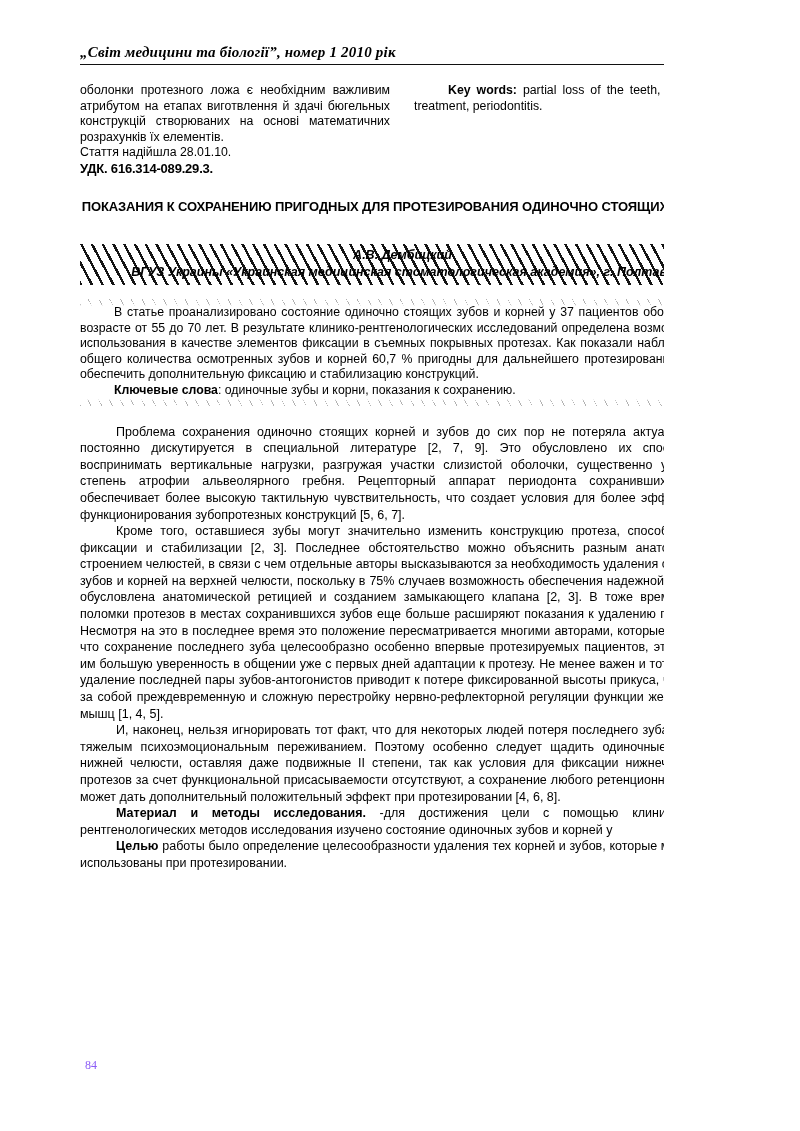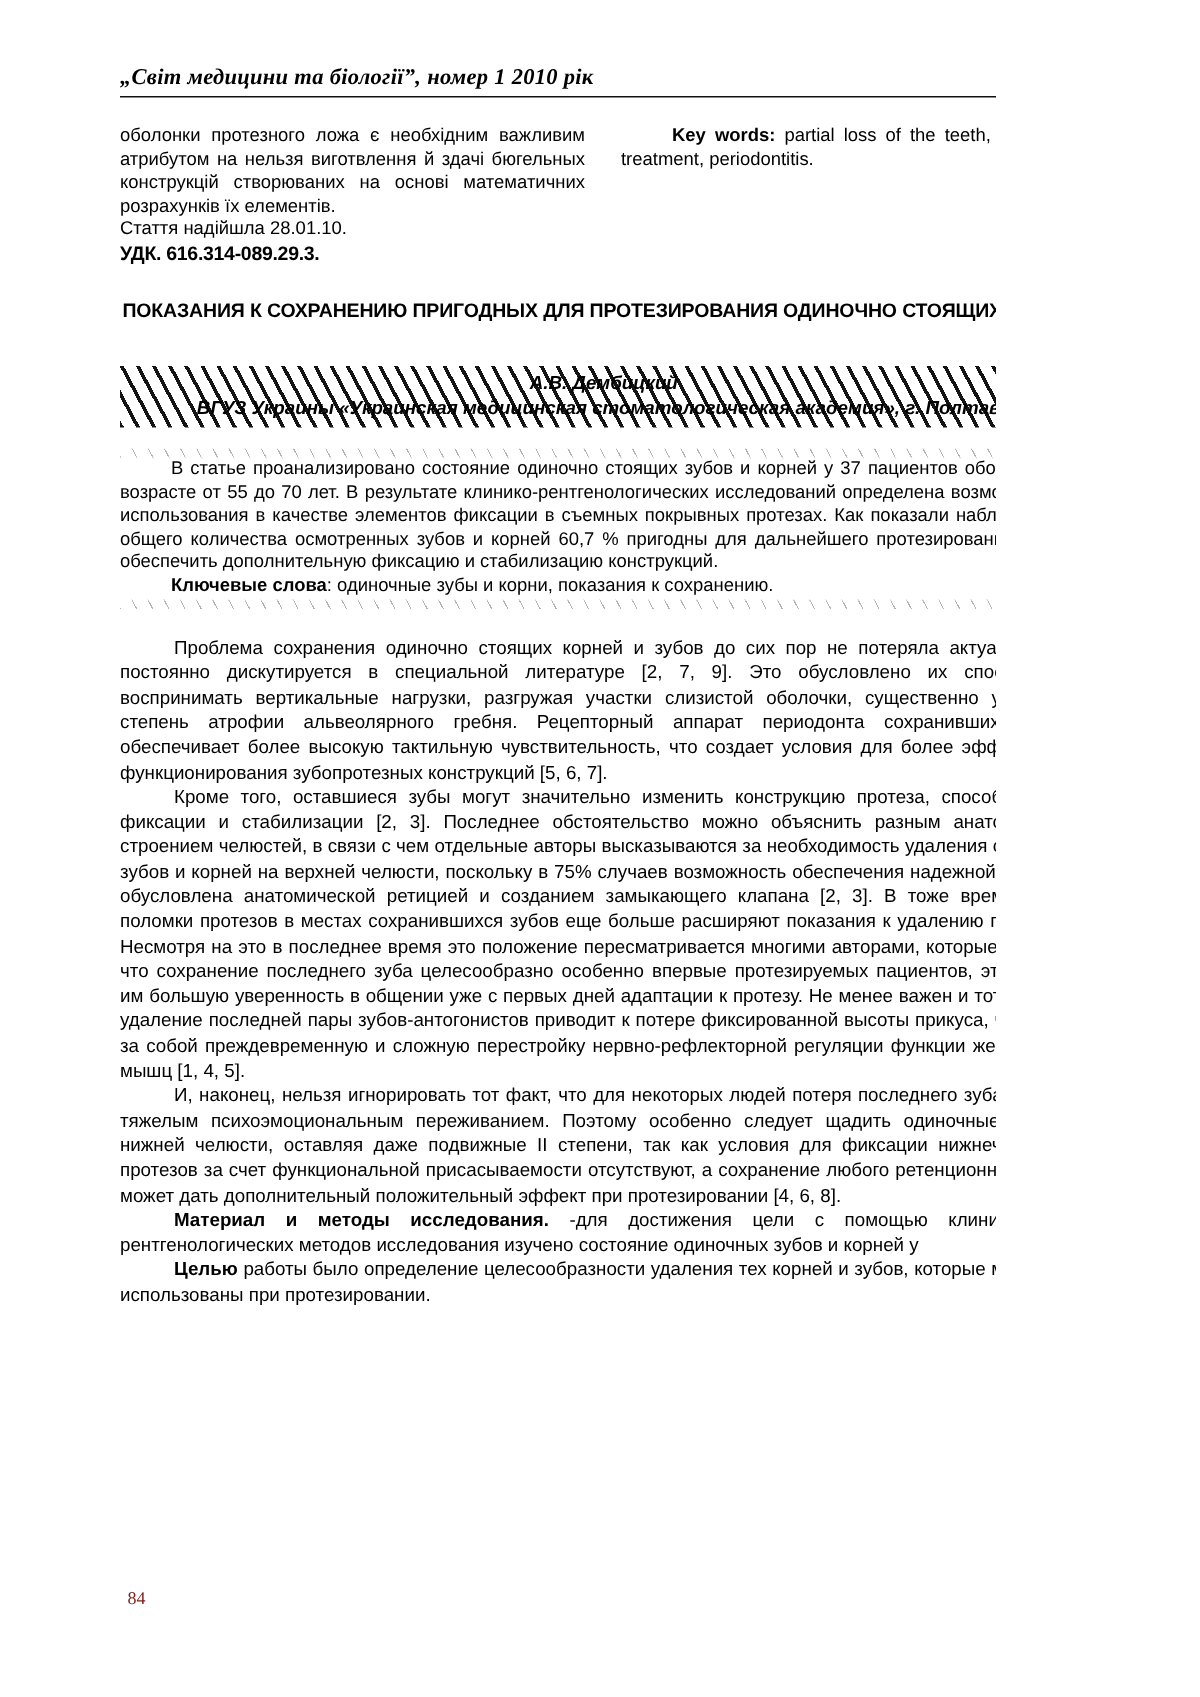--- a/index.html
+++ b/index.html
@@ -160,35 +160,35 @@
   .lead {
     font-weight: bold;
   }
 
   .page-number {
     position: absolute;
     left: 85px;
     top: 1058px;
     font-family: "Liberation Serif", serif;
     font-size: 12px;
-    color: #7f1d1d;
+    color: #8b5cf6;
   }
 </style>
 </head>
 <body>
 
 <div class="page">
   <div class="content">
 
     <div class="running-head">„Світ медицини та біології”, номер 1 2010 рік</div>
     <div class="head-rule"></div>
 
     <div class="two-col">
       <div class="col">
-        <p>оболонки протезного ложа є необхідним важливим атрибутом на нельзя виготвлення й здачі бюгельных конструкцій створюваних на основі математичних розрахунків їх елементів.</p>
+        <p>оболонки протезного ложа є необхідним важливим атрибутом на етапах виготвлення й здачі бюгельных конструкцій створюваних на основі математичних розрахунків їх елементів.</p>
         <p class="right-al">Стаття надійшла 28.01.10.</p>
       </div>
       <div class="col">
         <p class="indent"><span class="kw-label">Key words:</span><span> partial loss of the teeth, orthopedic treatment, periodontitis.</span></p>
       </div>
     </div>
 
     <div class="udc">УДК. 616.314-089.29.3.</div>
 
     <div class="article-title">ПОКАЗАНИЯ К СОХРАНЕНИЮ ПРИГОДНЫХ ДЛЯ ПРОТЕЗИРОВАНИЯ ОДИНОЧНО СТОЯЩИХ КОРНЕЙ И ЗУБОВ</div>

